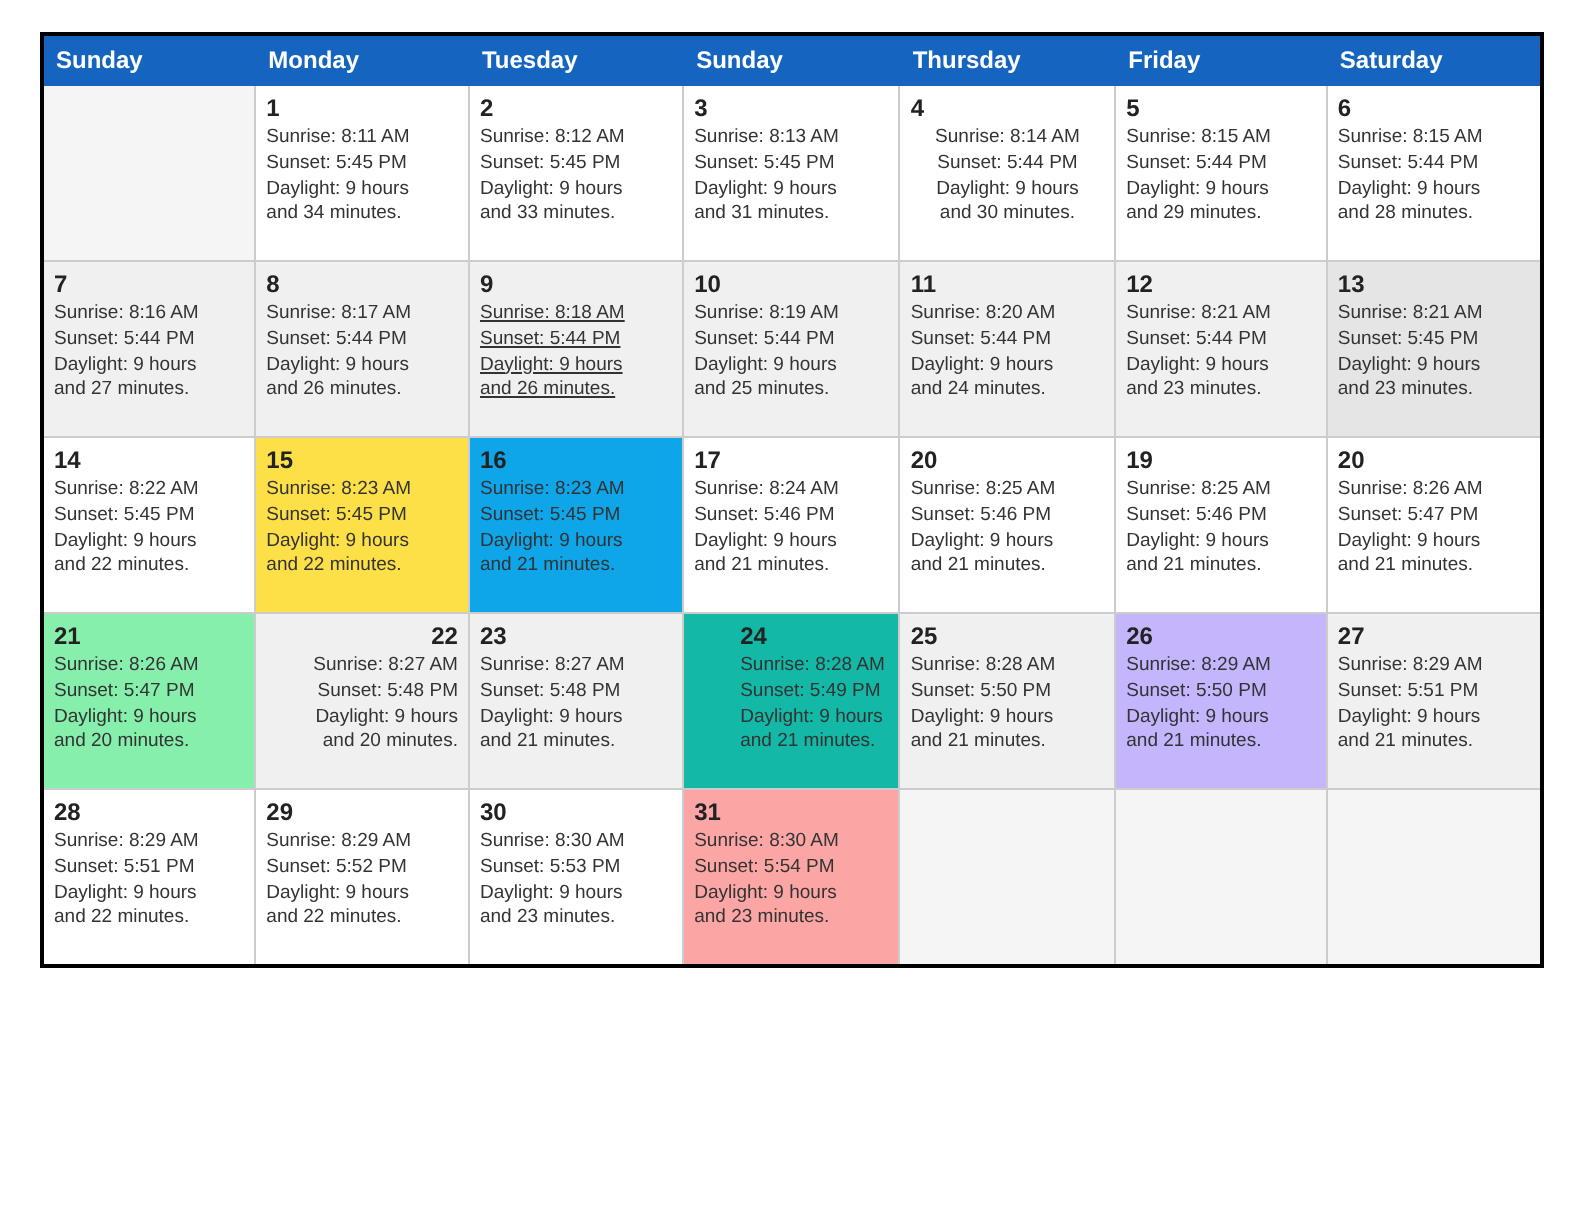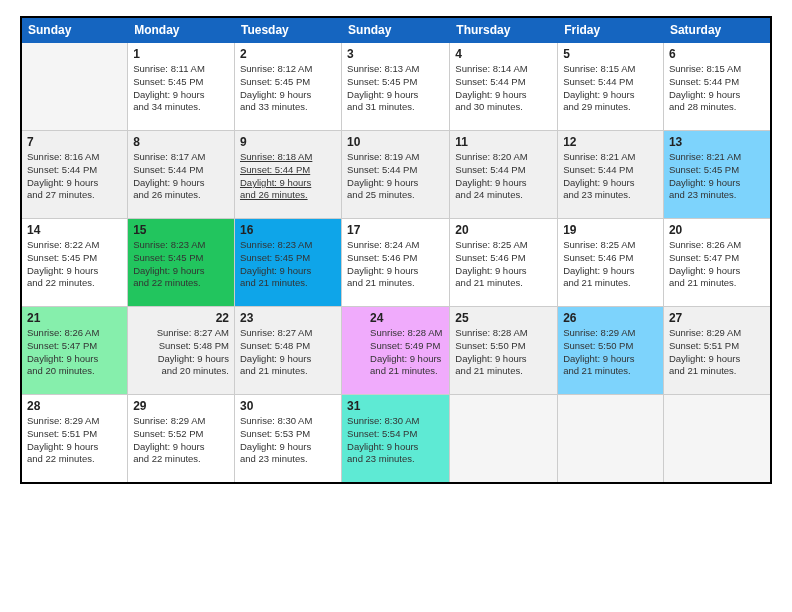--- a/index.html
+++ b/index.html
@@ -122,21 +122,21 @@
           </td>
           <td style="background: rgb(255, 255, 255);">
             <span class="day-num">3</span>
             <div class="day-info" style="white-space: pre-line;">Sunrise: 8:13 AM
 Sunset: 5:45 PM
 Daylight: 9 hours
 and 31 minutes.</div>
           </td>
           <td style="background: rgb(255, 255, 255);">
             <span class="day-num">4</span>
-            <div class="day-info" style="white-space: pre-line;">Sunrise: 8:14 AM
+            <div class="day-info" style="white-space: pre-line; text-align: center;">Sunrise: 8:14 AM
 Sunset: 5:44 PM
 Daylight: 9 hours
 and 30 minutes.</div>
           </td>
           <td style="background: rgb(255, 255, 255);">
             <span class="day-num">5</span>
             <div class="day-info" style="white-space: pre-line;">Sunrise: 8:15 AM
 Sunset: 5:44 PM
 Daylight: 9 hours
 and 29 minutes.</div>
@@ -185,37 +185,37 @@
 Daylight: 9 hours
 and 24 minutes.</div>
           </td>
           <td style="background: rgb(240, 240, 240);">
             <span class="day-num">12</span>
             <div class="day-info" style="white-space: pre-line;">Sunrise: 8:21 AM
 Sunset: 5:44 PM
 Daylight: 9 hours
 and 23 minutes.</div>
           </td>
-          <td style="background: #7dd3fc;">
+          <td style="background: #e5e5e5;">
             <span class="day-num">13</span>
             <div class="day-info" style="white-space: pre-line;">Sunrise: 8:21 AM
 Sunset: 5:45 PM
 Daylight: 9 hours
 and 23 minutes.</div>
           </td>
         </tr>
         <tr>
           <td style="background: rgb(255, 255, 255);">
             <span class="day-num">14</span>
             <div class="day-info" style="white-space: pre-line;">Sunrise: 8:22 AM
 Sunset: 5:45 PM
 Daylight: 9 hours
 and 22 minutes.</div>
           </td>
-          <td style="background: #22c55e;">
+          <td style="background: #fde047;">
             <span class="day-num">15</span>
             <div class="day-info" style="white-space: pre-line;">Sunrise: 8:23 AM
 Sunset: 5:45 PM
 Daylight: 9 hours
 and 22 minutes.</div>
           </td>
           <td style="background: #0ea5e9;">
             <span class="day-num">16</span>
             <div class="day-info" style="white-space: pre-line;">Sunrise: 8:23 AM
 Sunset: 5:45 PM
@@ -266,35 +266,35 @@
 Daylight: 9 hours
 and 20 minutes.</div>
           </td>
           <td style="background: rgb(240, 240, 240);">
             <span class="day-num">23</span>
             <div class="day-info" style="white-space: pre-line;">Sunrise: 8:27 AM
 Sunset: 5:48 PM
 Daylight: 9 hours
 and 21 minutes.</div>
           </td>
-          <td style="background: #f0abfc; padding-left: 28px;">
+          <td style="background: #14b8a6; padding-left: 28px;">
             <span class="day-num">24</span>
             <div class="day-info" style="white-space: pre-line;">Sunrise: 8:28 AM
 Sunset: 5:49 PM
 Daylight: 9 hours
 and 21 minutes.</div>
           </td>
           <td style="background: rgb(240, 240, 240);">
             <span class="day-num">25</span>
             <div class="day-info" style="white-space: pre-line;">Sunrise: 8:28 AM
 Sunset: 5:50 PM
 Daylight: 9 hours
 and 21 minutes.</div>
           </td>
-          <td style="background: #7dd3fc;">
+          <td style="background: #c4b5fd;">
             <span class="day-num">26</span>
             <div class="day-info" style="white-space: pre-line;">Sunrise: 8:29 AM
 Sunset: 5:50 PM
 Daylight: 9 hours
 and 21 minutes.</div>
           </td>
           <td style="background: rgb(240, 240, 240);">
             <span class="day-num">27</span>
             <div class="day-info" style="white-space: pre-line;">Sunrise: 8:29 AM
 Sunset: 5:51 PM
@@ -317,21 +317,21 @@
 Daylight: 9 hours
 and 22 minutes.</div>
           </td>
           <td style="background: rgb(255, 255, 255);">
             <span class="day-num">30</span>
             <div class="day-info" style="white-space: pre-line;">Sunrise: 8:30 AM
 Sunset: 5:53 PM
 Daylight: 9 hours
 and 23 minutes.</div>
           </td>
-          <td style="background: #5eead4;">
+          <td style="background: #fca5a5;">
             <span class="day-num">31</span>
             <div class="day-info" style="white-space: pre-line;">Sunrise: 8:30 AM
 Sunset: 5:54 PM
 Daylight: 9 hours
 and 23 minutes.</div>
           </td>
           <td style="background: rgb(245, 245, 245);"></td>
           <td style="background: rgb(245, 245, 245);"></td>
           <td style="background: rgb(245, 245, 245);"></td>
         </tr>

